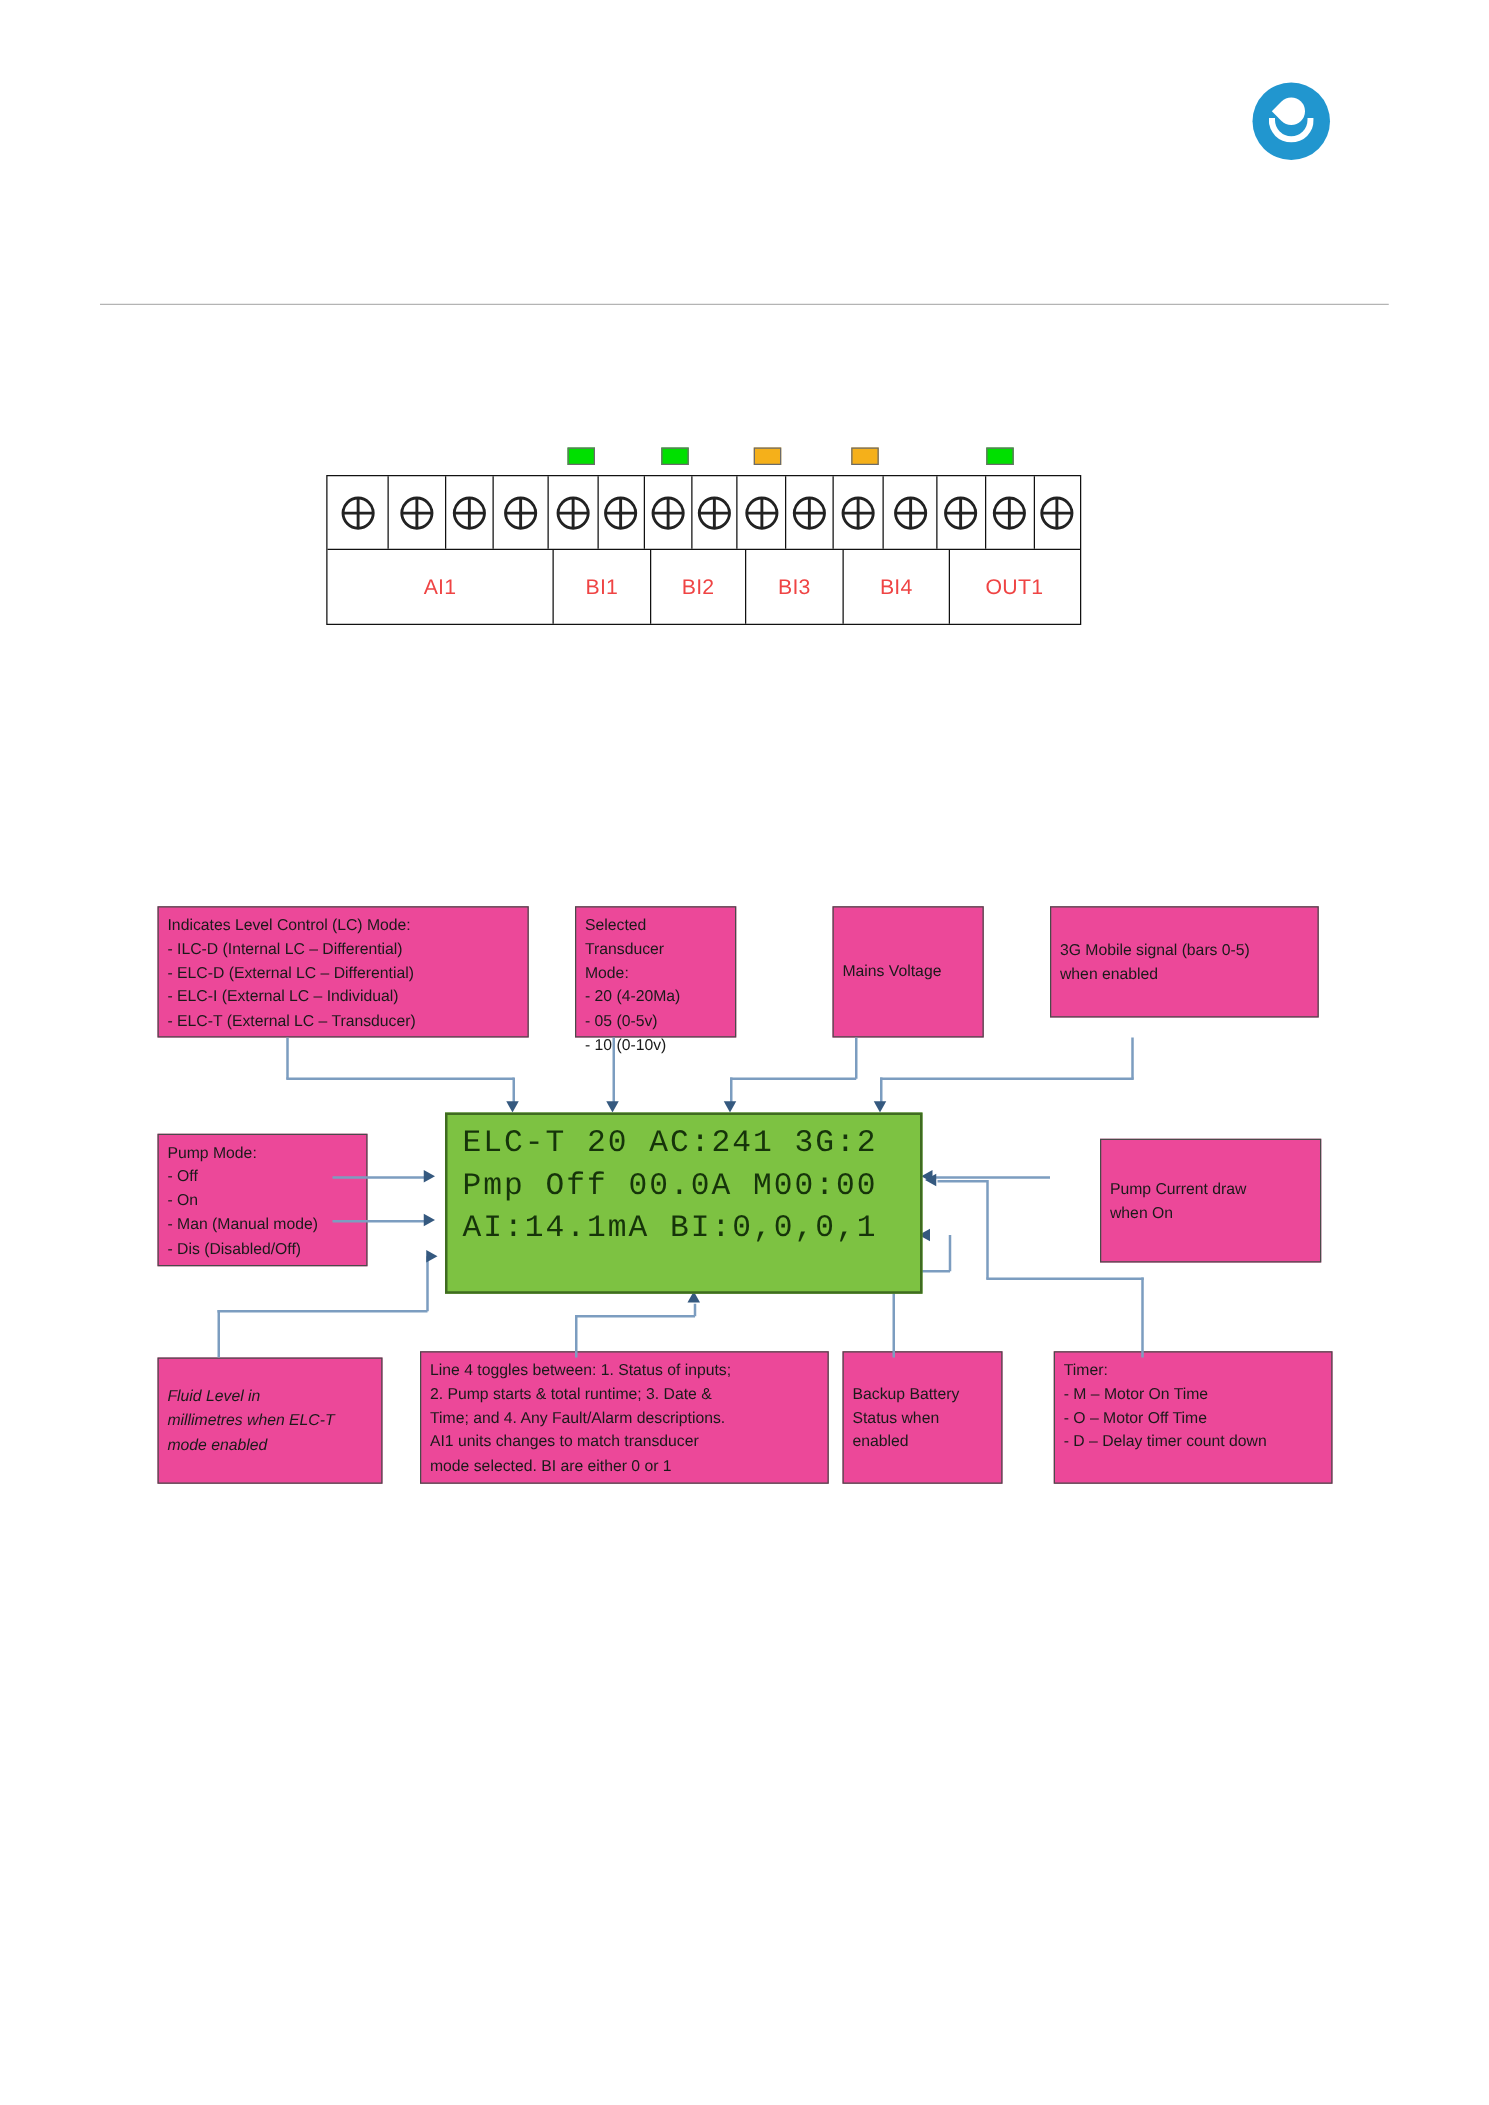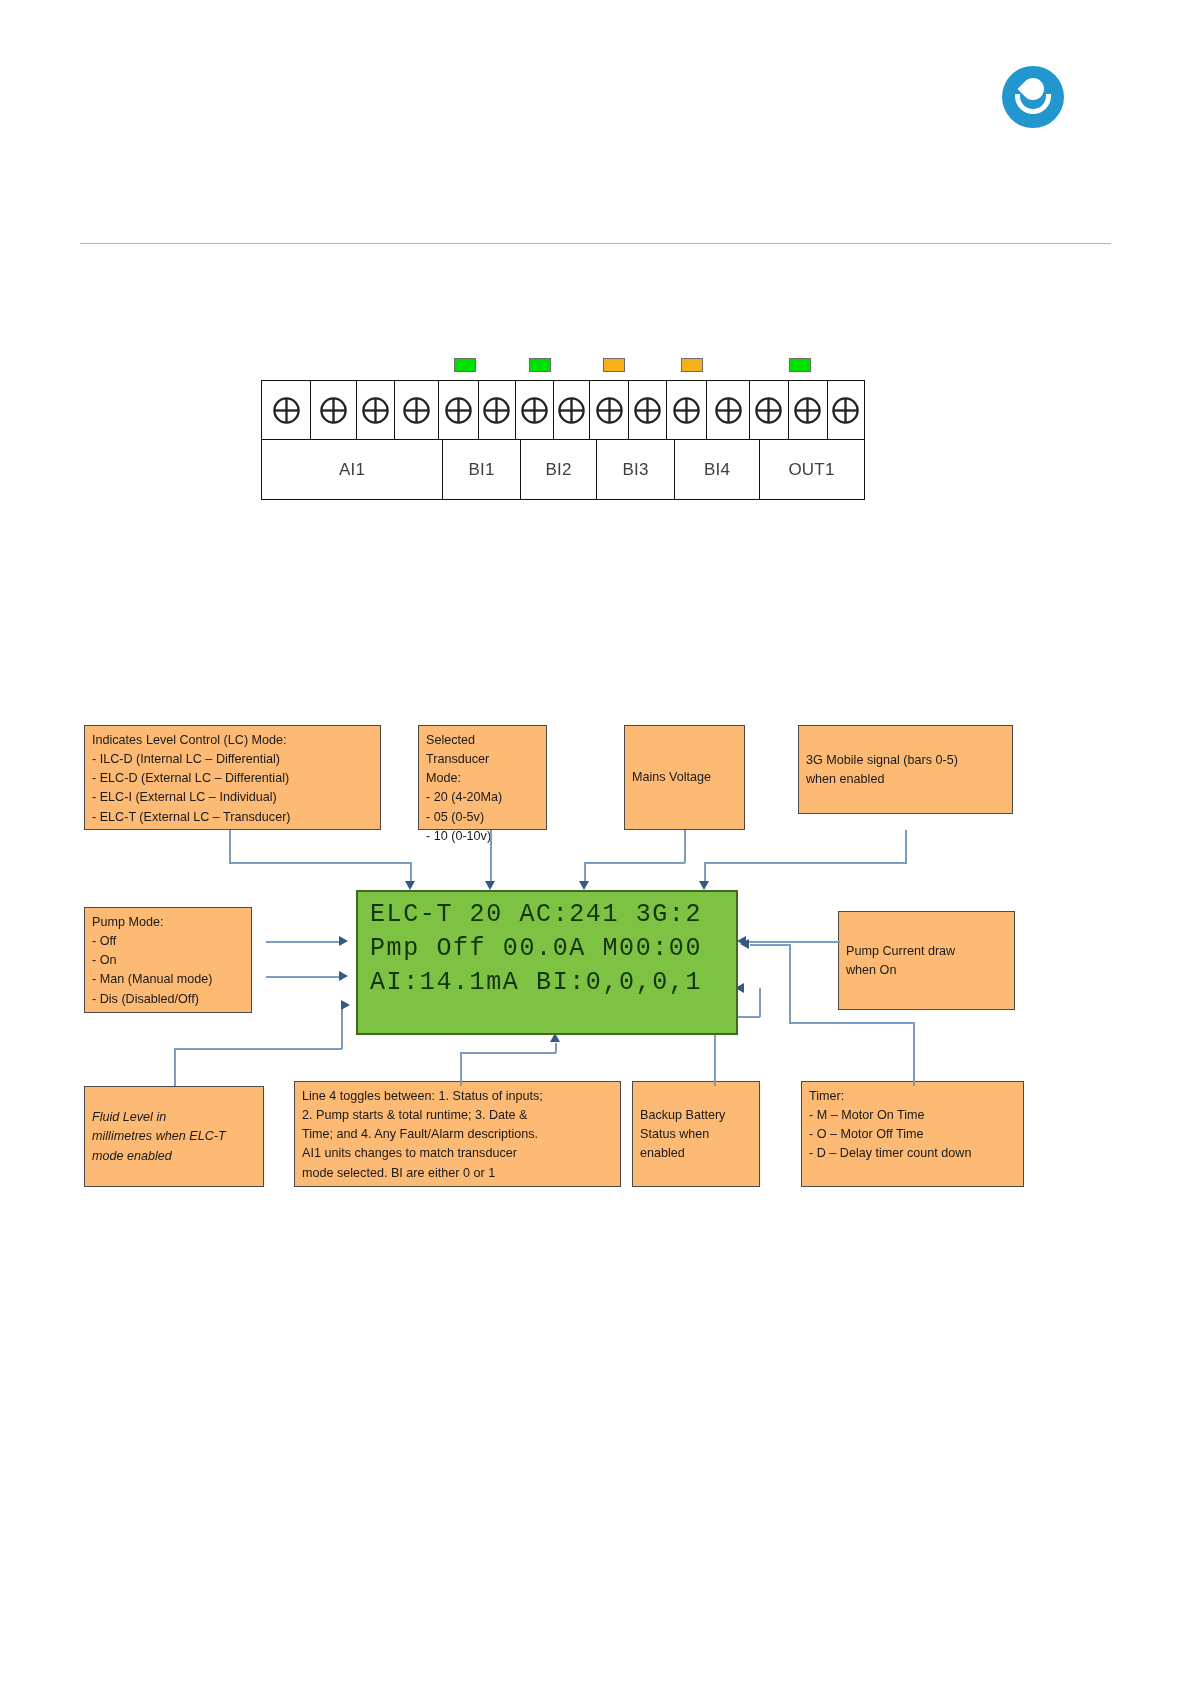--- a/index.html
+++ b/index.html
@@ -90,44 +90,45 @@
   .screw {
     width: 29px;
     height: 29px;
   }
   .label-cell {
     border-right: 1.5px solid #111;
     display: flex;
     align-items: center;
     justify-content: center;
     font-size: 17px;
-    color: #404040;
+    color: #ef4444;
     letter-spacing: .2px;
   }
   .label-cell:last-child { border-right: none; }
 
   
   .led {
     position: absolute;
     width: 22px;
     height: 14px;
     border: 1.2px solid #6b6b6b;
     top: 358px;
   }
 
   
   .abox {
     position: absolute;
-    background: #fdba74;
+    background: #ec4899;
     border: 1.4px solid #4a4a4a;
     font-size: 12.6px;
     line-height: 1.52;
     color: #1a1a1a;
     padding: 5px 7px 4px 7px;
     white-space: pre-line;
+    margin-left: 42px;
   }
 
   
   .ln {
     position: absolute;
     background: #7c9dc0;
   }
   .lnh { height: 1.6px; }
   .lnv { width: 1.6px; }
   .arrow {

